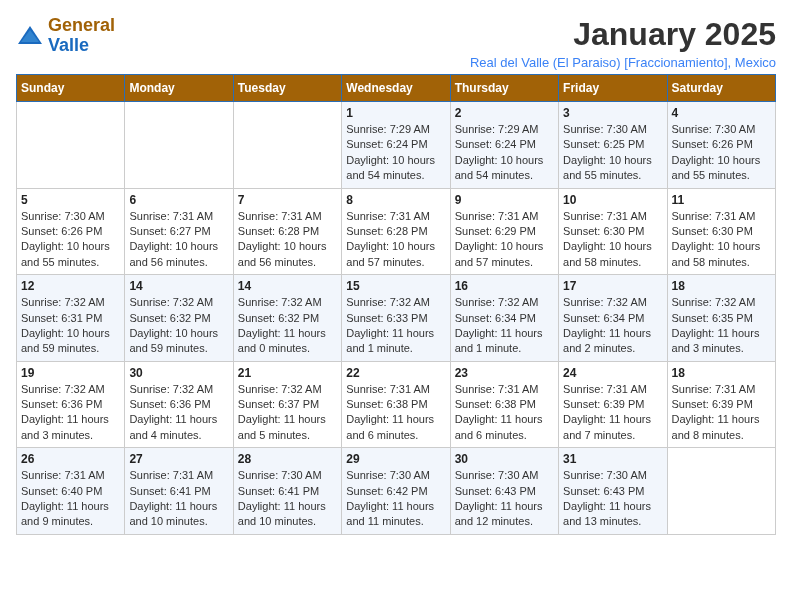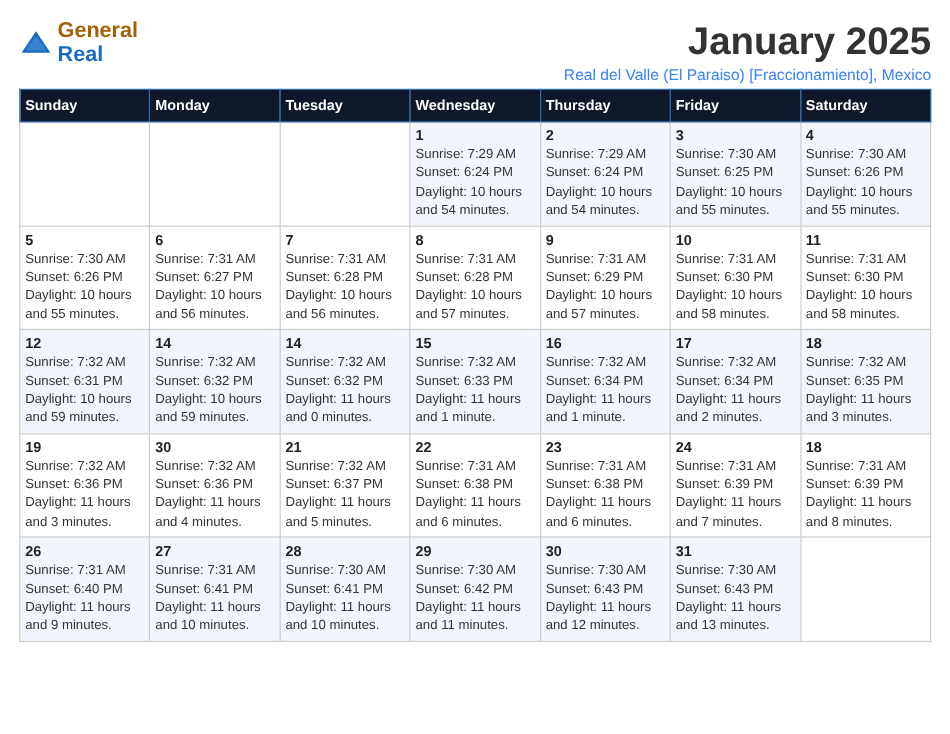--- a/index.html
+++ b/index.html
@@ -44,21 +44,21 @@
       font-size: 13px;
       color: #3b82f6;
       margin-top: 2px;
     }
     table {
       width: 100%;
       border-collapse: collapse;
       font-size: 11px;
     }
     thead tr th {
-      background-color: #0f172a;
+      background-color: #a16207;
       color: #fff;
       padding: 6px 4px;
       text-align: left;
       font-weight: bold;
       font-size: 12px;
       border: 1px solid #2a6db5;
     }
     tbody tr td {
       border: 1px solid #ccc;
       vertical-align: top;
@@ -91,21 +91,21 @@
 <body>
 
 <div class="header">
   <div class="logo">
     <svg class="logo-icon" viewBox="0 0 28 28" xmlns="http://www.w3.org/2000/svg">
       <polygon points="14,4 26,22 2,22" fill="#1a6abf"></polygon>
       <polygon points="14,8 23,20 5,20" fill="#4a9de0" opacity="0.5"></polygon>
     </svg>
     <div class="logo-text">
       <span class="logo-general">General</span><br>
-      <span class="logo-blue">Real</span>
+      <span class="logo-blue">Valle</span>
     </div>
   </div>
   <div class="title-block">
     <div class="calendar-title">January 2025</div>
     <div class="calendar-subtitle">Real del Valle (El Paraiso) [Fraccionamiento], Mexico</div>
   </div>
 </div>
 
 <table>
   <thead>

